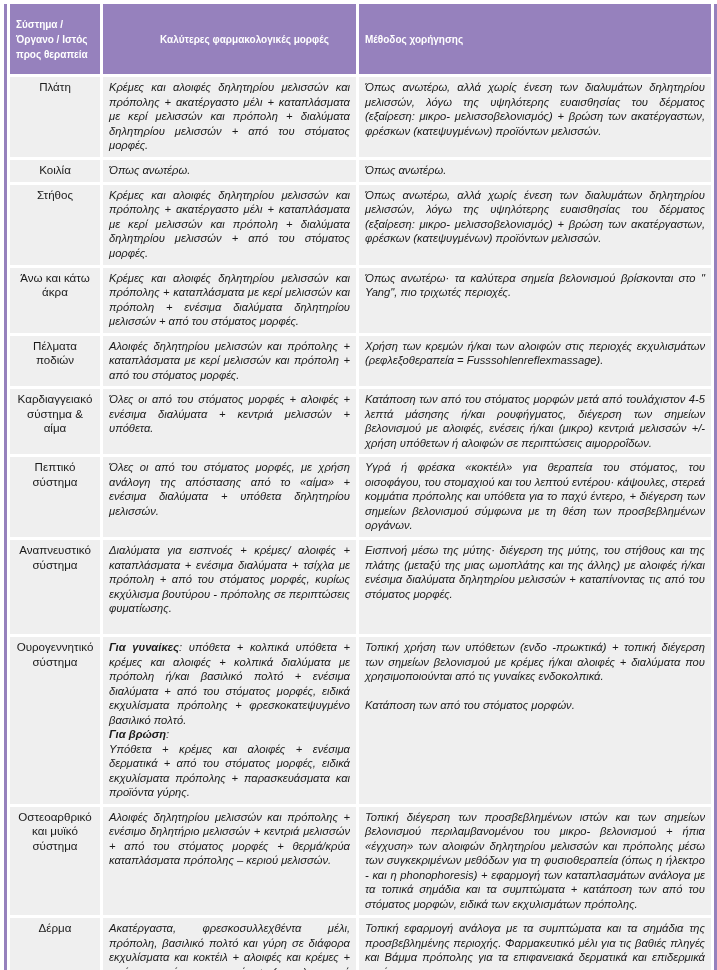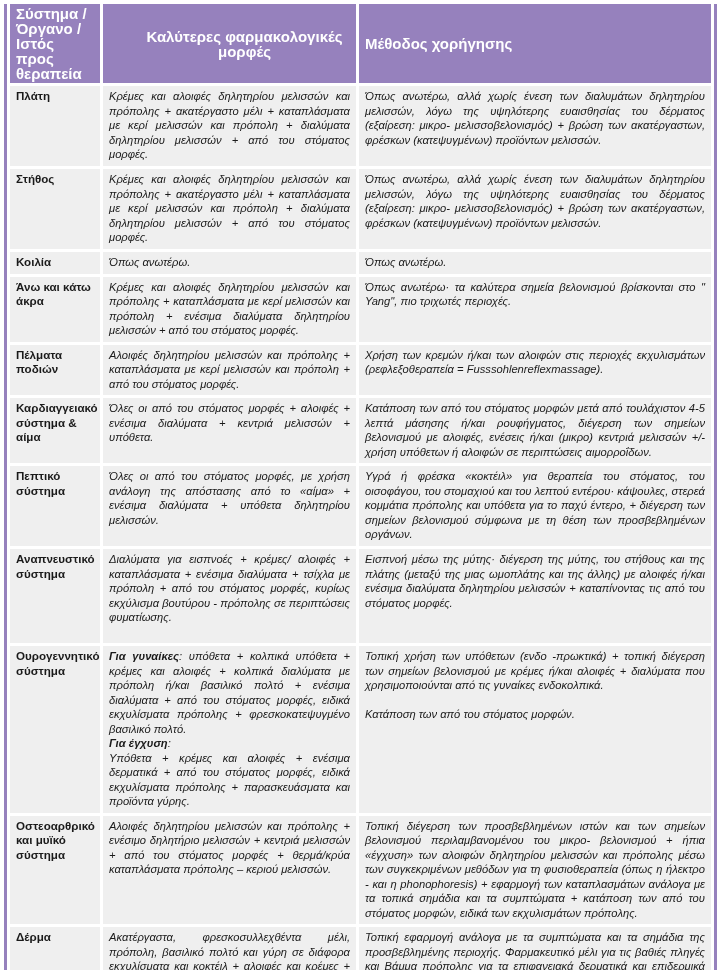--- a/index.html
+++ b/index.html
@@ -7,31 +7,31 @@
     .wrap {
       position: absolute; left: 4px; top: 4px; width: 707px;
       border-left: 3px solid #9681bd; border-right: 3px solid #9681bd; border-bottom: 3px solid #9681bd;
       background: #ffffff;
     }
     table { border-collapse: separate; border-spacing: 3px 3px; width: 100%; table-layout: fixed; margin: -3px 0 -3px 0; }
     col.c1 { width: 90px; }
     col.c2 { width: 253px; }
     col.c3 { width: auto; }
     thead th {
-      background: #9681bd; color: #ffffff; font-weight: bold; font-size: 15px; line-height: 15px;
+      background: #9681bd; color: #ffffff; font-weight: bold; font-size: 10px; line-height: 15px;
       vertical-align: middle; padding: 2px 6px; height: 66px;
     }
     thead th.h1 { text-align: left; }
     thead th.h2 { text-align: center; padding-left: 36px; }
     thead th.h3 { text-align: left; }
     tbody td {
       background: #efefef; color: #1a1a1a; font-size: 11.2px; line-height: 14.5px;
       vertical-align: top; padding: 3px 6px 4px 6px;
     }
-    tbody td.sys { font-weight: bold; font-size: 11.6px; }
+    tbody td.sys { font-weight: normal; font-size: 11.6px; text-align: center; }
     tbody td.form, tbody td.method { text-align: justify; font-style: italic; }
     .bold { font-weight: bold; }
     .para { display: block; }
     .gap { display: block; height: 14px; }
   </style>
 </head>
 <body>
 
 <div class="wrap">
   <table>
@@ -46,29 +46,29 @@
         <th class="h2">Καλύτερες φαρμακολογικές μορφές</th>
         <th class="h3">Μέθοδος χορήγησης</th>
       </tr>
     </thead>
     <tbody>
       <tr style="height:80px">
         <td class="sys">Πλάτη</td>
         <td class="form">Κρέμες και αλοιφές δηλητηρίου μελισσών και πρόπολης + ακατέργαστο μέλι + καταπλάσματα με κερί μελισσών και πρόπολη + διαλύματα δηλητηρίου μελισσών + από του στόματος μορφές.</td>
         <td class="method">Όπως ανωτέρω, αλλά χωρίς ένεση των διαλυμάτων δηλητηρίου μελισσών, λόγω της υψηλότερης ευαισθησίας του δέρματος (εξαίρεση: μικρο- μελισσοβελονισμός) + βρώση των ακατέργαστων, φρέσκων (κατεψυγμένων) προϊόντων μελισσών.</td>
       </tr>
+      <tr>
+        <td class="sys">Κοιλία</td>
+        <td class="form">Όπως ανωτέρω.</td>
+        <td class="method">Όπως ανωτέρω.</td>
+      </tr>
       <tr style="height:80px">
         <td class="sys">Στήθος</td>
         <td class="form">Κρέμες και αλοιφές δηλητηρίου μελισσών και πρόπολης + ακατέργαστο μέλι + καταπλάσματα με κερί μελισσών και πρόπολη + διαλύματα δηλητηρίου μελισσών + από του στόματος μορφές.</td>
         <td class="method">Όπως ανωτέρω, αλλά χωρίς ένεση των διαλυμάτων δηλητηρίου μελισσών, λόγω της υψηλότερης ευαισθησίας του δέρματος (εξαίρεση: μικρο- μελισσοβελονισμός) + βρώση των ακατέργαστων, φρέσκων (κατεψυγμένων) προϊόντων μελισσών.</td>
-      </tr>
-      <tr>
-        <td class="sys">Κοιλία</td>
-        <td class="form">Όπως ανωτέρω.</td>
-        <td class="method">Όπως ανωτέρω.</td>
       </tr>
       <tr style="height:64px">
         <td class="sys">Άνω και κάτω άκρα</td>
         <td class="form">Κρέμες και αλοιφές δηλητηρίου μελισσών και πρόπολης + καταπλάσματα με κερί μελισσών και πρόπολη + ενέσιμα διαλύματα δηλητηρίου μελισσών + από του στόματος μορφές.</td>
         <td class="method">Όπως ανωτέρω· τα καλύτερα σημεία βελονισμού βρίσκονται στο " Yang", πιο τριχωτές περιοχές.</td>
       </tr>
       <tr style="height:50px">
         <td class="sys">Πέλματα ποδιών</td>
         <td class="form">Αλοιφές δηλητηρίου μελισσών και πρόπολης + καταπλάσματα με κερί μελισσών και πρόπολη + από του στόματος μορφές.</td>
         <td class="method">Χρήση των κρεμών ή/και των αλοιφών στις περιοχές εκχυλισμάτων (ρεφλεξοθεραπεία = Fusssohlenreflexmassage).</td>
@@ -85,21 +85,21 @@
       </tr>
       <tr style="height:94px">
         <td class="sys">Αναπνευστικό σύστημα</td>
         <td class="form">Διαλύματα για εισπνοές + κρέμες/ αλοιφές + καταπλάσματα + ενέσιμα διαλύματα + τσίχλα με πρόπολη + από του στόματος μορφές, κυρίως εκχύλισμα βουτύρου - πρόπολης σε περιπτώσεις φυματίωσης.</td>
         <td class="method">Εισπνοή μέσω της μύτης· διέγερση της μύτης, του στήθους και της πλάτης (μεταξύ της μιας ωμοπλάτης και της άλλης) με αλοιφές ή/και ενέσιμα διαλύματα δηλητηρίου μελισσών + καταπίνοντας τις από του στόματος μορφές.</td>
       </tr>
       <tr style="height:160px">
         <td class="sys">Ουρογεννητικό σύστημα</td>
         <td class="form">
           <span class="bold">Για γυναίκες</span><span>: υπόθετα + κολπικά υπόθετα + κρέμες και αλοιφές + κολπικά διαλύματα με πρόπολη ή/και βασιλικό πολτό + ενέσιμα διαλύματα + από του στόματος μορφές, ειδικά εκχυλίσματα πρόπολης + φρεσκοκατεψυγμένο βασιλικό πολτό.</span>
-          <span class="para"><span class="bold">Για έγχυση</span><span>:</span></span>
+          <span class="para"><span class="bold">Για βρώση</span><span>:</span></span>
           <span class="para">Υπόθετα +  κρέμες και αλοιφές + ενέσιμα δερματικά + από του στόματος μορφές, ειδικά εκχυλίσματα πρόπολης + παρασκευάσματα και προϊόντα γύρης.</span>
         </td>
         <td class="method">
           <span class="para">Τοπική χρήση των υπόθετων (ενδο -πρωκτικά) + τοπική διέγερση των σημείων βελονισμού με κρέμες ή/και αλοιφές + διαλύματα που χρησιμοποιούνται από τις γυναίκες ενδοκολπικά.</span>
           <span class="gap"></span>
           <span class="para">Κατάποση των από του στόματος μορφών.</span>
         </td>
       </tr>
       <tr style="height:104px">
         <td class="sys">Οστεοαρθρικό και μυϊκό σύστημα</td>

